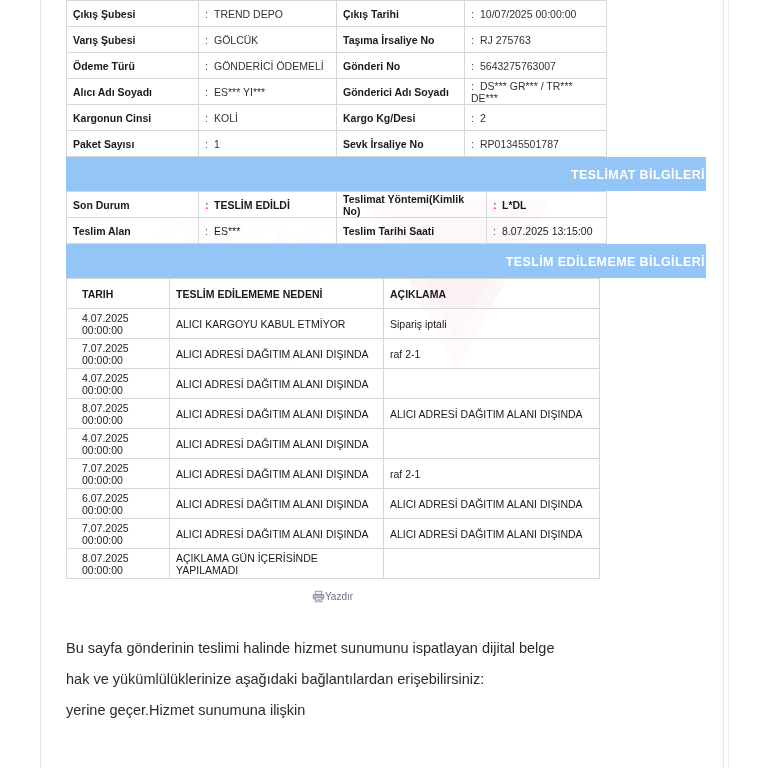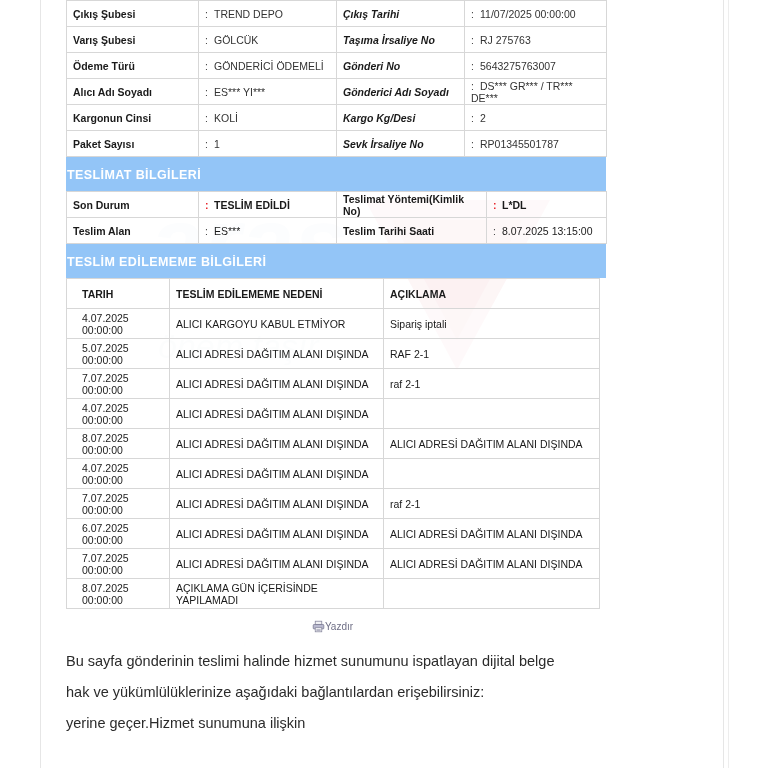--- a/index.html
+++ b/index.html
@@ -67,33 +67,33 @@
     vertical-align: middle;
     text-align: left;
     background: rgba(255,255,255,0.72);
   }
 
   
   #info-table { width: 540px; }
   #info-table td { height: 26px; }
   #info-table td.lbl { font-weight: bold; width: 132px; }
   #info-table td.val { width: 138px; color: #333; }
-  #info-table td.lbl2 { font-weight: bold; width: 128px; font-style: italic; }
+  #info-table td.lbl2 { font-weight: bold; width: 128px; }
   #info-table td.val2 { width: 142px; color: #333; }
   .colon { display: inline-block; width: 9px; color: #444; }
 
   
   .banner {
-    width: 540px;
+    width: 640px;
     background: #93c5f7;
     color: #ffffff;
     font-weight: bold;
     font-size: 12.5px;
     letter-spacing: .4px;
-    text-align: left;
+    text-align: right;
     height: 34px;
     line-height: 34px;
     border: 1px solid #93c5f7;
     position: relative;
     z-index: 2;
   }
 
   
   #delivery-table { width: 540px; }
   #delivery-table td.d-lbl  { font-weight: bold; width: 132px; }
@@ -130,21 +130,21 @@
     cursor: pointer;
     background: none;
     border: none;
     padding: 2px 4px;
     font-family: inherit;
   }
   #print-button svg { display: block; }
 
   
   #footer {
-    margin-top: 15px;
+    margin-top: 32px;
     width: 620px;
   }
   #footer p {
     margin: 0 0 12px 0;
     font-size: 14.5px;
     line-height: 1.32;
     color: #2b2b2b;
     font-family: "Liberation Sans", "DejaVu Sans", sans-serif;
   }
   #footer p:last-child { margin-bottom: 0; }
@@ -171,21 +171,21 @@
   </div>
 
   <div id="content">
 
     <table class="doc" id="info-table">
       <tbody id="info-body">
           <tr>
             <td class="lbl">Çıkış Şubesi</td>
             <td class="val"><span class="colon">:</span><span>TREND DEPO</span></td>
             <td class="lbl2">Çıkış Tarihi</td>
-            <td class="val2"><span class="colon">:</span><span>11/07/2025 00:00:00</span></td>
+            <td class="val2"><span class="colon">:</span><span>10/07/2025 00:00:00</span></td>
           </tr>
           <tr>
             <td class="lbl">Varış Şubesi</td>
             <td class="val"><span class="colon">:</span><span>GÖLCÜK</span></td>
             <td class="lbl2">Taşıma İrsaliye No</td>
             <td class="val2"><span class="colon">:</span><span>RJ 275763</span></td>
           </tr>
           <tr>
             <td class="lbl">Ödeme Türü</td>
             <td class="val"><span class="colon">:</span><span>GÖNDERİCİ ÖDEMELİ</span></td>
@@ -240,25 +240,20 @@
             <th class="c-date">TARIH</th>
             <th class="c-reason">TESLİM EDİLEMEME NEDENİ</th>
             <th class="c-note">AÇIKLAMA</th>
           </tr>
         </thead>
       <tbody id="fail-body">
           <tr>
             <td class="c-date">4.07.2025 00:00:00</td>
             <td class="c-reason">ALICI KARGOYU KABUL ETMİYOR</td>
             <td class="c-note">Sipariş iptali</td>
-          </tr>
-          <tr>
-            <td class="c-date">5.07.2025 00:00:00</td>
-            <td class="c-reason">ALICI ADRESİ DAĞITIM ALANI DIŞINDA</td>
-            <td class="c-note">RAF 2-1</td>
           </tr>
           <tr>
             <td class="c-date">7.07.2025 00:00:00</td>
             <td class="c-reason">ALICI ADRESİ DAĞITIM ALANI DIŞINDA</td>
             <td class="c-note">raf 2-1</td>
           </tr>
           <tr>
             <td class="c-date">4.07.2025 00:00:00</td>
             <td class="c-reason">ALICI ADRESİ DAĞITIM ALANI DIŞINDA</td>
             <td class="c-note"></td>

